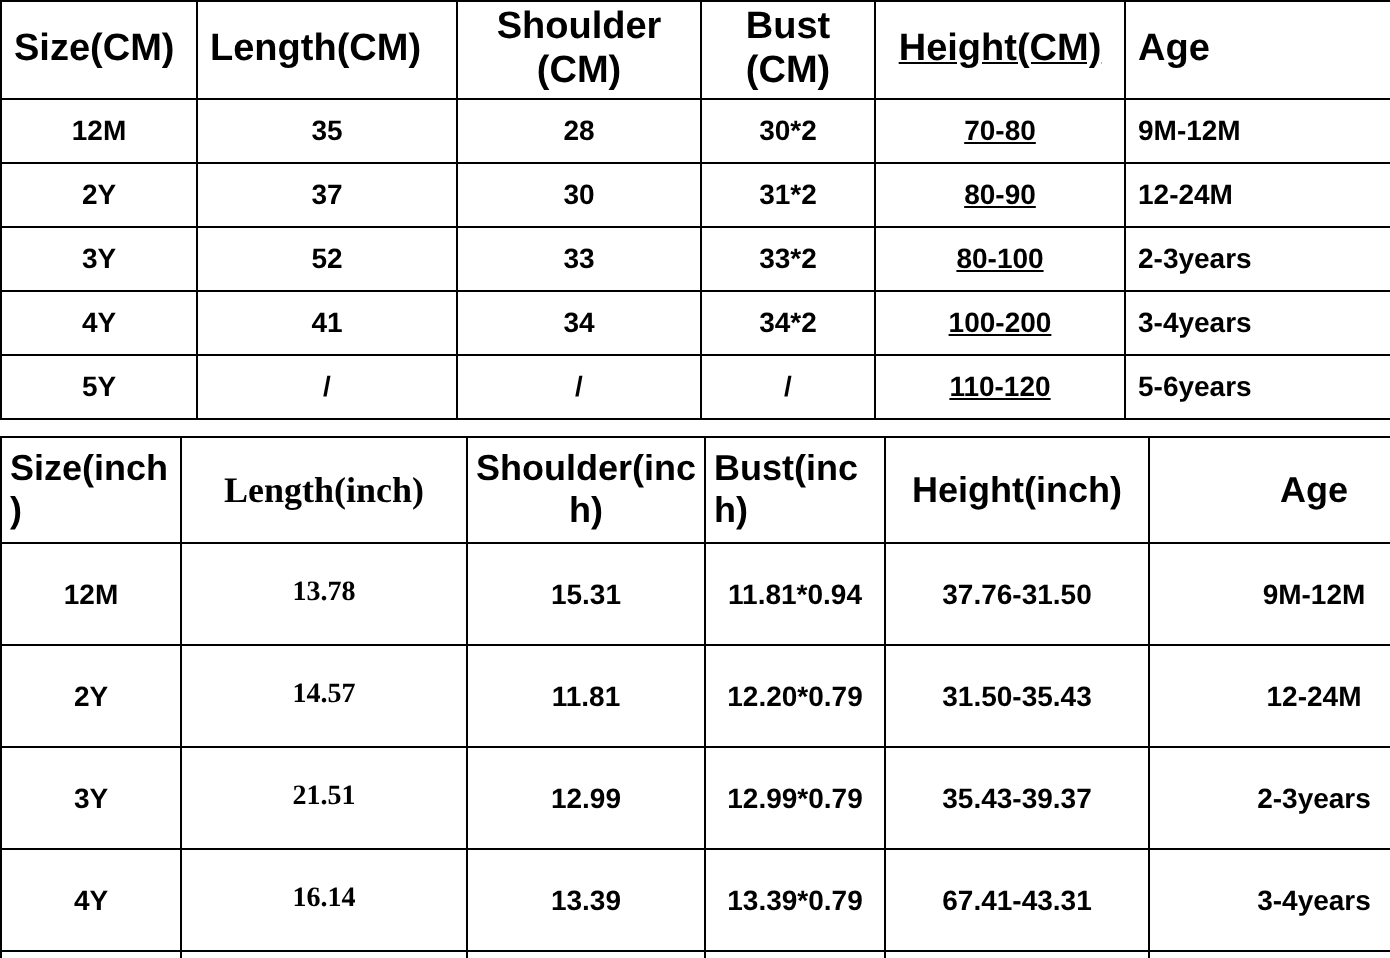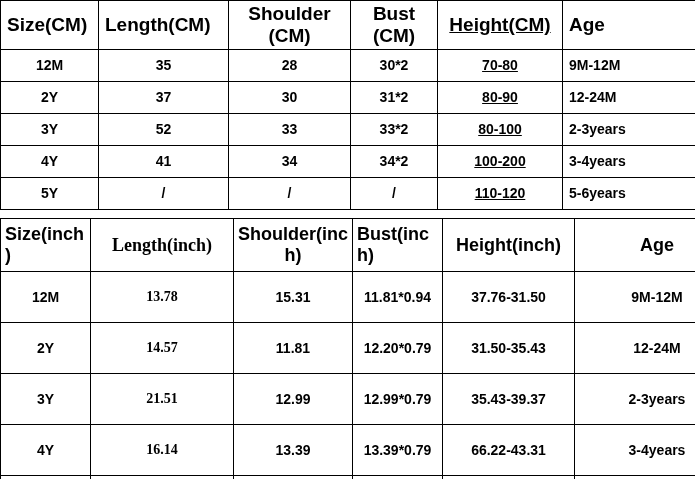--- a/index.html
+++ b/index.html
@@ -183,21 +183,21 @@
         <td class="c2">12.99</td>
         <td class="c3">12.99*0.79</td>
         <td class="c4">35.43-39.37</td>
         <td class="c5">2-3years</td>
       </tr>
       <tr>
         <td class="c0">4Y</td>
         <td class="c1">16.14</td>
         <td class="c2">13.39</td>
         <td class="c3">13.39*0.79</td>
-        <td class="c4">66.22-43.31</td>
+        <td class="c4">67.41-43.31</td>
         <td class="c5">3-4years</td>
       </tr>
       <tr>
         <td class="c0">5Y</td>
         <td class="c1">/</td>
         <td class="c2">/</td>
         <td class="c3">/</td>
         <td class="c4">43.31-47.24</td>
         <td class="c5">5-6years</td>
       </tr>

